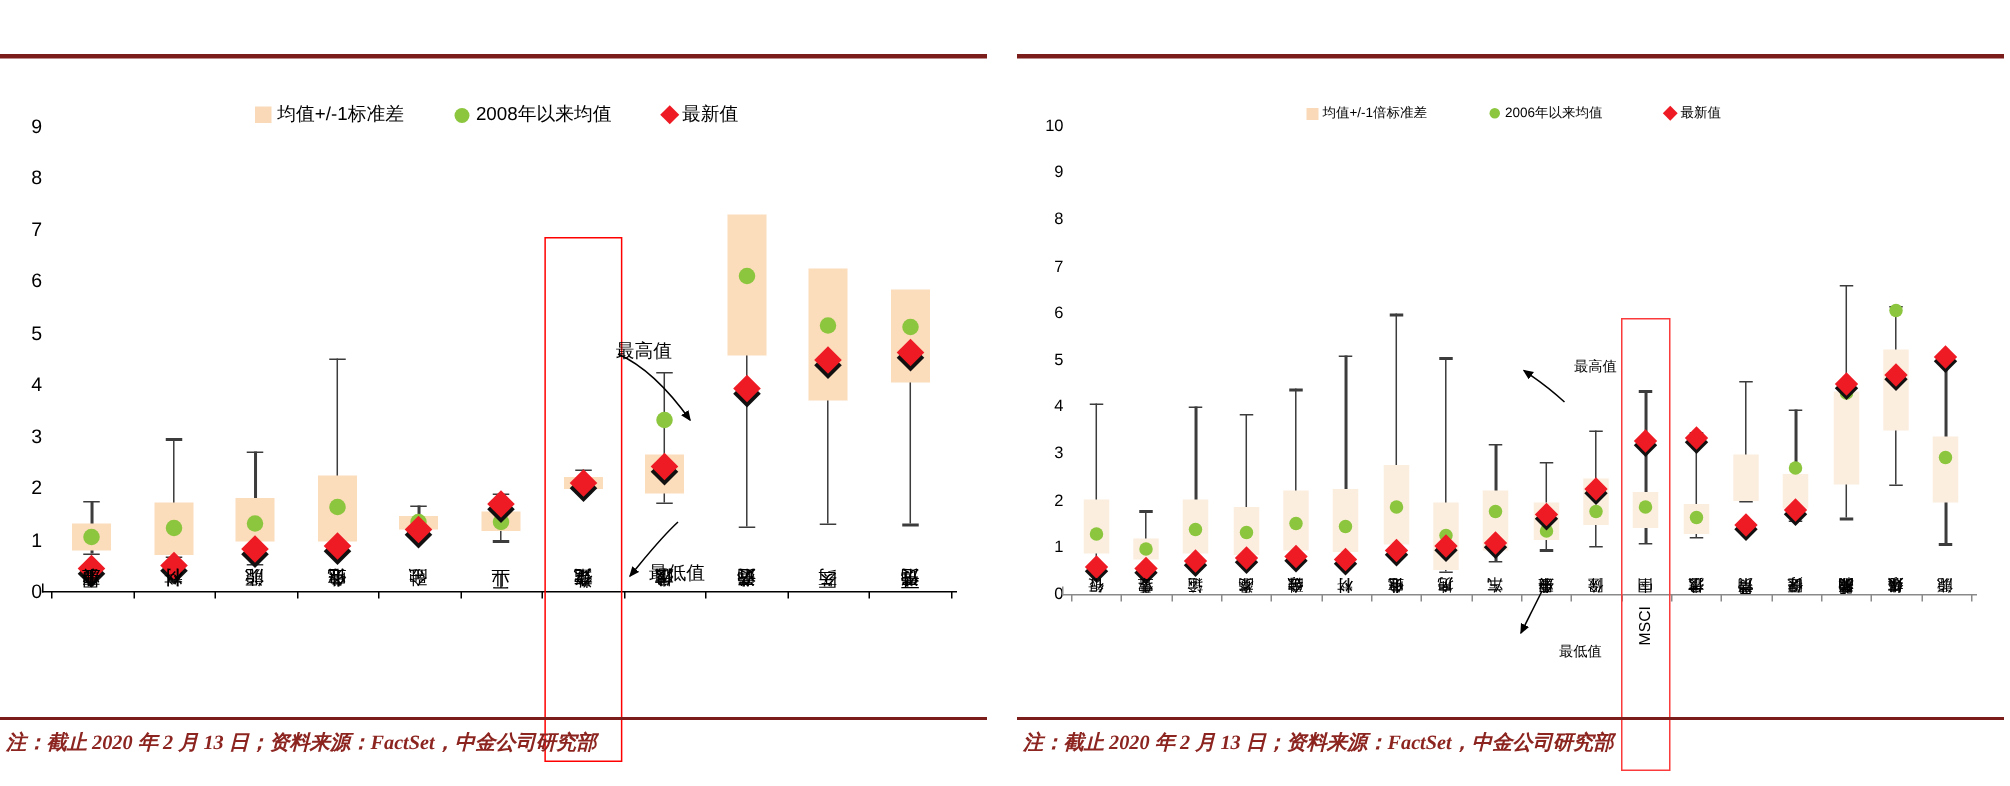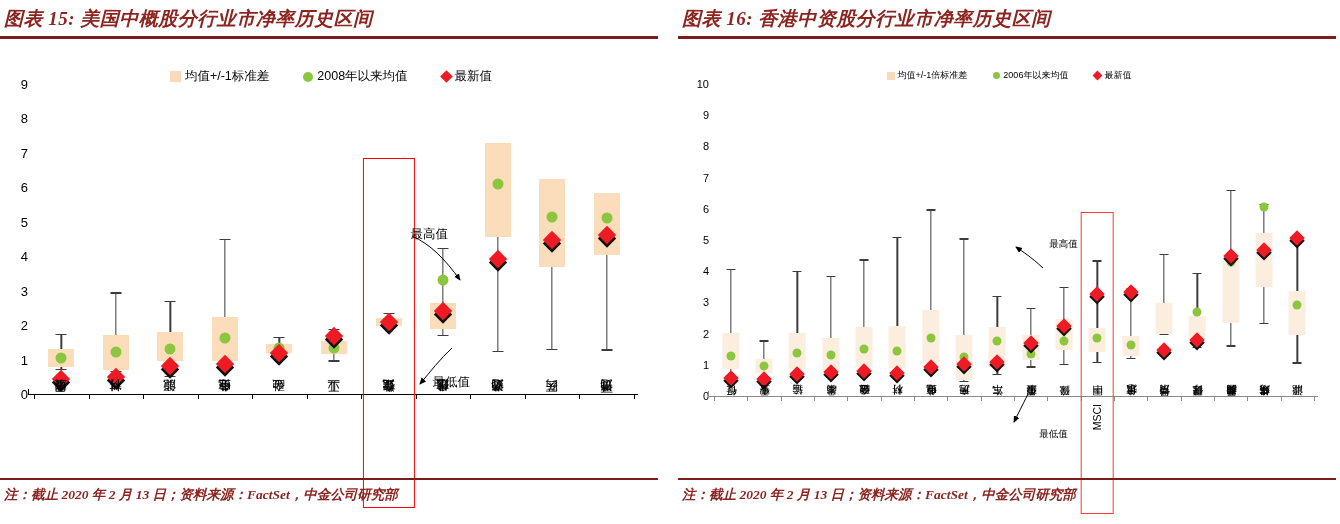--- a/index.html
+++ b/index.html
@@ -43,21 +43,21 @@
     position:absolute;width:100%;text-align:center;top:6px;
     font-size:13.5px;font-weight:bold;color:#000;
   }
   .chart.right .chart-title{font-size:12.5px;}
 
   .legend{
     position:absolute;top:26px;left:0;width:100%;
     display:flex;justify-content:center;align-items:flex-end;
     gap:34px;
   }
-  .chart.right .legend{gap:26px;top:27px;}
+  .chart.right .legend{gap:42px;top:27px;}
   .legend-item{display:flex;align-items:center;gap:4px;
     font-size:12.5px;color:#000;white-space:nowrap;}
   .chart.right .legend-item{font-size:9px;gap:3px;}
   .lg-swatch{width:11px;height:11px;background:#fad9b8;display:inline-block;}
   .chart.right .lg-swatch{width:8px;height:8px;}
   .lg-dot{width:10px;height:10px;border-radius:50%;background:#8cc63e;display:inline-block;}
   .chart.right .lg-dot{width:7px;height:7px;}
   .lg-diamond{width:9px;height:9px;background:#ee1b24;display:inline-block;
     transform:rotate(45deg);}
   .chart.right .lg-diamond{width:7px;height:7px;}
@@ -98,21 +98,20 @@
   .ann{position:absolute;font-size:12.5px;color:#000;white-space:nowrap;}
   .chart.right .ann{font-size:9.5px;}
   svg.ann-arrow{position:absolute;overflow:visible;}
 </style>
 </head>
 <body>
 
 <div class="page">
 
   <div class="panel left">
-    <div class="exhibit-title">图表 15:  美国中概股分行业市净率历史区间</div>
     <div class="title-rule"></div>
 
     <div class="chart left" id="chart-left">
       <div class="legend">
         <div class="legend-item">
           <span class="lg-swatch"></span>
           <span>均值+/-1标准差</span>
         </div>
         <div class="legend-item">
           <span class="lg-dot"></span>
@@ -238,21 +237,20 @@
       <path d="M 452 264 C 440 275, 430 288, 420 300" stroke="#000" stroke-width="1" fill="none" marker-end="url(#ah-plot-left)"></path>
     </svg>
         </div>
     </div>
 
     <div class="foot-rule"></div>
     <div class="footnote">注：截止 2020 年 2 月 13 日；资料来源：FactSet，中金公司研究部</div>
   </div>
 
   <div class="panel right">
-    <div class="exhibit-title">图表 16:  香港中资股分行业市净率历史区间</div>
     <div class="title-rule"></div>
 
     <div class="chart right" id="chart-right">
       <div class="legend">
         <div class="legend-item">
           <span class="lg-swatch"></span>
           <span>均值+/-1倍标准差</span>
         </div>
         <div class="legend-item">
           <span class="lg-dot"></span>

